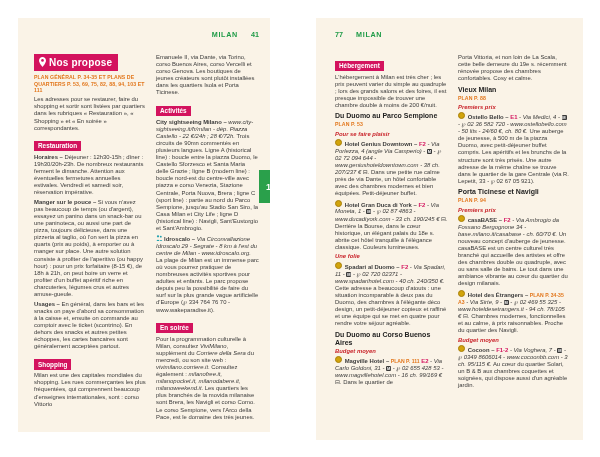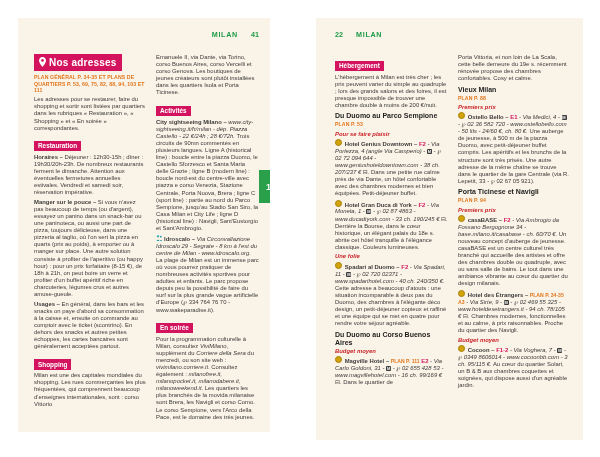--- a/index.html
+++ b/index.html
@@ -51,21 +51,21 @@
 
   <div class="cols">
     <div class="col1">
       <div class="adrbox">
         <span style="display:inline-flex;">
             <svg width="7" height="10" viewBox="0 0 12 17">
               <path d="M6 0C2.7 0 0 2.7 0 6c0 4.4 6 11 6 11s6-6.6 6-11C12 2.7 9.3 0 6 0z" fill="#ffffff"></path>
               <circle cx="6" cy="5.8" r="2.3" fill="#d3135e"></circle>
             </svg>
           </span>
-        <b>Nos adresses</b>
+        <b>Nos propose</b>
       </div>
       <p class="planref">PLAN GÉNÉRAL P. 34-35 ET PLANS DE QUARTIERS P. 53, 69, 75, 82, 88, 94, 103 ET 111</p>
       <p>Les adresses pour se restaurer, faire du shopping et sortir sont listées par quartiers dans les rubriques « Restauration », « Shopping » et « En soirée » correspondantes.</p>
 
       <div><span class="secbox">Restauration</span></div>
       <p><span class="lead">Horaires – </span><span>Déjeuner : 12h30-15h ; dîner : 19h30/20h-23h. De nombreux restaurants ferment le dimanche. Attention aux éventuelles fermetures annuelles estivales. Vendredi et samedi soir, réservation impérative.</span></p>
       <p><span class="lead">Manger sur le pouce – </span><span>Si vous n'avez pas beaucoup de temps (ou d'argent), essayez un panino dans un snack-bar ou une paninoteca, ou aussi une part de pizza, toujours délicieuse, dans une pizzeria al taglio, où l'on sert la pizza en quarts (prix au poids), à emporter ou à manger sur place. Une autre solution consiste à profiter de l'aperitivo (ou happy hour) : pour un prix forfaitaire (8-15 €), de 18h à 21h, on peut boire un verre et profiter d'un buffet apéritif riche en charcuteries, légumes crus et autres amuse-gueule.</span></p>
       <p><span class="lead">Usages – </span><span>En général, dans les bars et les snacks on paye d'abord sa consommation à la caisse et, ensuite on commande au comptoir avec le ticket (scontrino). En dehors des snacks et autres petites échoppes, les cartes bancaires sont généralement acceptées partout.</span></p>
 
       <div><span class="secbox">Shopping</span></div>
@@ -86,21 +86,21 @@
 
       <div><span class="secbox">En soirée</span></div>
       <p><span>Pour la programmation culturelle à Milan, consultez </span><i>ViviMilano</i><span>, supplément du </span><i>Corriere della Sera</i><span> du mercredi, ou son site web : </span><i>vivimilano.corriere.it</i><span>. Consultez également : </span><i>milanofree.it, milanopocket.it, milanodabere.it, milanoweekend.it</i><span>. Les quartiers les plus branchés de la movida milanaise sont Brera, les Navigli et corso Como. Le corso Sempione, vers l'Arco della Pace, est le domaine des très jeunes.</span></p>
     </div>
   </div>
 
   <div class="tab">1</div>
 </div>
 
 <div class="page" id="pageR">
-  <div class="pghead"><span class="pgnum-r">22</span><span>MILAN</span></div>
+  <div class="pghead"><span class="pgnum-r">77</span><span>MILAN</span></div>
 
   <div class="cols">
     <div class="col1">
       <div><span class="secbox">Hébergement</span></div>
       <p>L'hébergement à Milan est très cher ; les prix peuvent varier du simple au quadruple ; lors des grands salons et des foires, il est presque impossible de trouver une chambre double à moins de 200 €/nuit.</p>
 
       <div class="subhead">Du Duomo au Parco Sempione</div>
       <div class="planref">PLAN P. 53</div>
       <div class="cat">Pour se faire plaisir</div>
 

